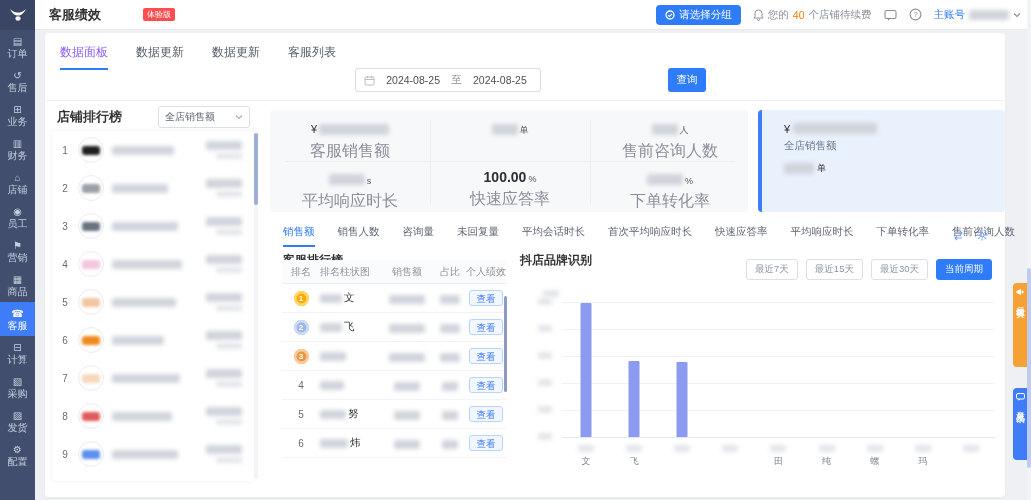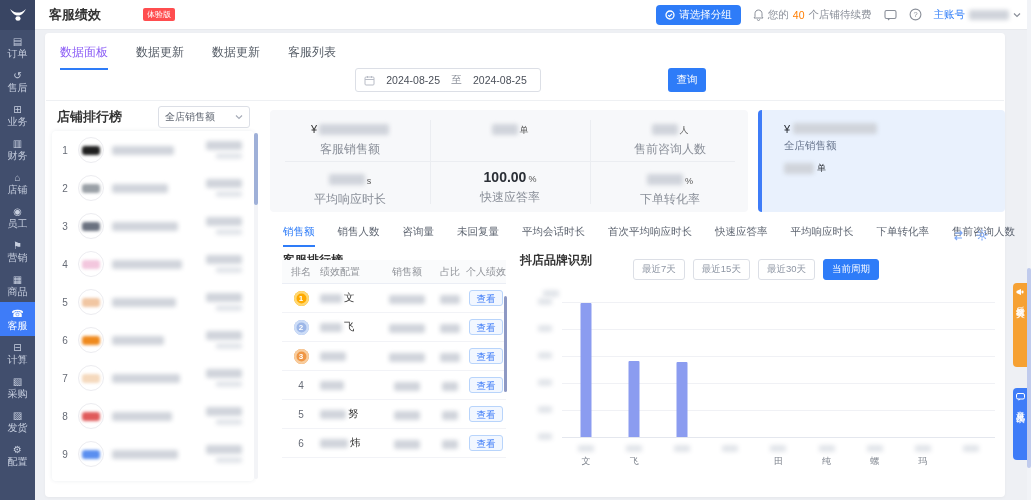--- a/index.html
+++ b/index.html
@@ -61,21 +61,21 @@
   .list-scroll { left:254px; top:133px; width:4px; height:346px; background:#f3f4f7; border-radius:2px; }
   .list-thumb { left:254px; top:133px; width:4px; height:72px; background:#9fb0d8; border-radius:2px; }
 
   
   .kpi-panel { left:270px; top:110px; width:478px; height:102px; background:#f7f8fa; border-radius:4px; }
   .vdiv { width:1px; background:#ebedf1; }
   .kpi { width:150px; text-align:center; }
   .kpi-val { font-size:11px; color:#333; height:14px; display:flex; align-items:center; justify-content:center; gap:2px; }
   .kpi-val .big { font-size:14px; font-weight:bold; color:#2b2f36; }
   .kpi-val .unit { font-size:9px; color:#555; margin-top:3px; }
-  .kpi-lbl { font-size:12px; color:#8a8f99; margin-top:5px; }
+  .kpi-lbl { font-size:16px; color:#8a8f99; margin-top:5px; }
 
   
   .store-panel { left:758px; top:110px; width:247px; height:102px; background:#e9f1fd; border-left:4px solid #3e7cf8; border-radius:4px; padding:12px 0 0 22px; }
   .store-val { font-size:11px; color:#2b2f36; display:flex; align-items:center; gap:3px; height:13px; }
   .store-lbl { font-size:10.5px; color:#6b7890; margin:4px 0 9px; }
 
   
   .mtabs { left:283px; top:225px; display:flex; gap:23px; align-items:flex-start; }
   .mtab { font-size:10.5px; color:#5f6672; padding-bottom:6px; cursor:pointer; white-space:nowrap; }
   .mtab.active { color:#2e7cf8; border-bottom:2px solid #2e7cf8; }
@@ -94,21 +94,21 @@
   .rank-num { font-size:10px; color:#666b76; }
   .medal { width:15px; height:15px; border-radius:50%; margin:0 auto; color:#fff; font-size:8px; font-weight:bold; display:flex; align-items:center; justify-content:center; }
   .medal-gold { background:#ffaa00; box-shadow:inset 0 0 0 2.5px #ffd873; }
   .medal-silver { background:#9db7e8; box-shadow:inset 0 0 0 2.5px #cdddf7; }
   .medal-bronze { background:#ef9645; box-shadow:inset 0 0 0 2.5px #f8cd9e; }
   .view-btn { width:34px; height:16px; font-size:9.5px; color:#3e7cf8; background:#f2f7ff; border:1px solid #b8d4fb; border-radius:3px; cursor:pointer; line-height:13px; }
   .table-scroll { left:504px; top:296px; width:3px; height:96px; background:#8e99c4; border-radius:2px; }
 
   
   .chart-title { left:520px; top:252px; font-size:12px; font-weight:bold; color:#333; }
-  .range-btns { left:520px; top:259px; width:472px; display:flex; justify-content:center; gap:8px; }
+  .range-btns { left:520px; top:259px; width:472px; display:flex; justify-content:flex-end; gap:8px; }
   .rbtn { font-size:9.5px; color:#8d95a3; background:#fff; border:1px solid #dcdfe6; border-radius:3px; padding:3px 8px; cursor:pointer; white-space:nowrap; }
   .rbtn.active { background:#2e7cf8; border-color:#2e7cf8; color:#fff; }
   .plot { left:562px; top:294px; width:433px; height:146px; }
   .gline { position:absolute; left:0; width:433px; height:1px; background:#f0f1f5; }
   .gline.base { background:#e4e7ee; }
   .slots { position:absolute; left:0; top:0; width:433px; height:143px; display:flex; }
   .slot { flex:1; position:relative; }
   .bar { position:absolute; bottom:0; left:50%; transform:translateX(-50%); width:11px; background:#8b9cf0; border-radius:1px 1px 0 0; }
   .ylabels { left:538px; top:298px; display:flex; flex-direction:column; gap:20px; align-items:flex-end; }
   .xrow { left:562px; top:445px; width:433px; display:flex; }
@@ -454,21 +454,21 @@
             <line x1="9.8" y1="2.2" x2="8.4" y2="3.6"></line>
             <line x1="3.6" y1="8.4" x2="2.2" y2="9.8"></line>
           </g>
         </svg></span>
   </div>
 
   <div class="abs cs-title">客服排行榜</div>
   <div class="abs cstable">
     <div class="cs-header">
       <span class="c-rank">排名</span>
-      <span class="c-name">绩效配置</span>
+      <span class="c-name">排名柱状图</span>
       <span class="c-sales">销售额</span>
       <span class="c-ratio">占比</span>
       <span class="c-act">个人绩效</span>
     </div>
     <div class="cs-row">
       <span class="c-rank">
           <span class="medal medal-gold">1</span>
         </span>
       <span class="c-name">
           <span class="rd" style="width:22px;height:9px"></span>

